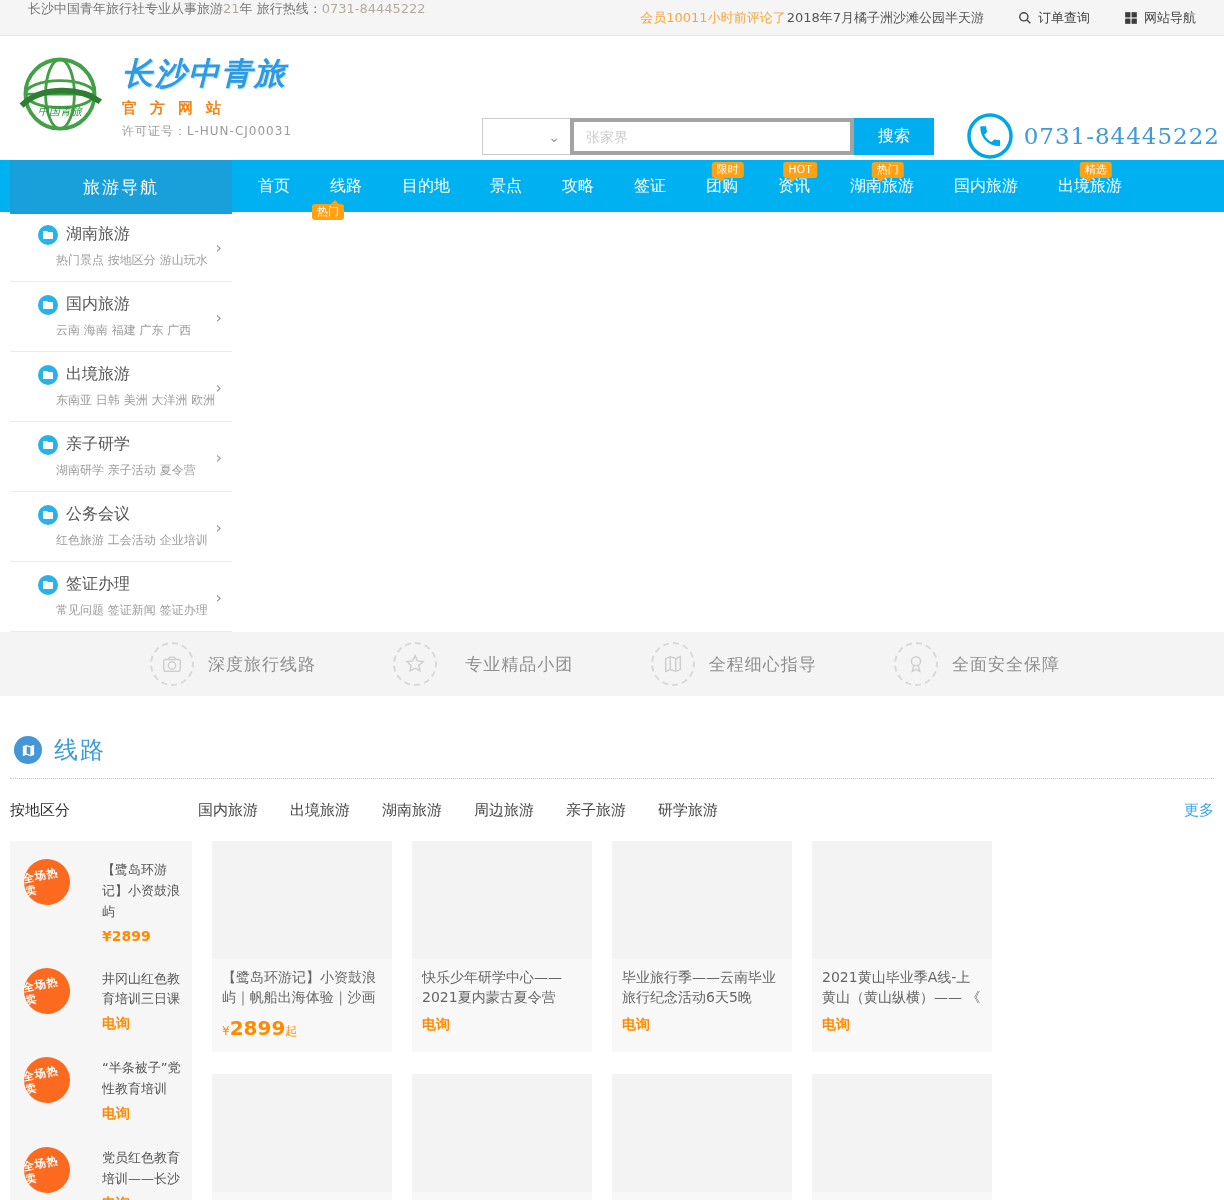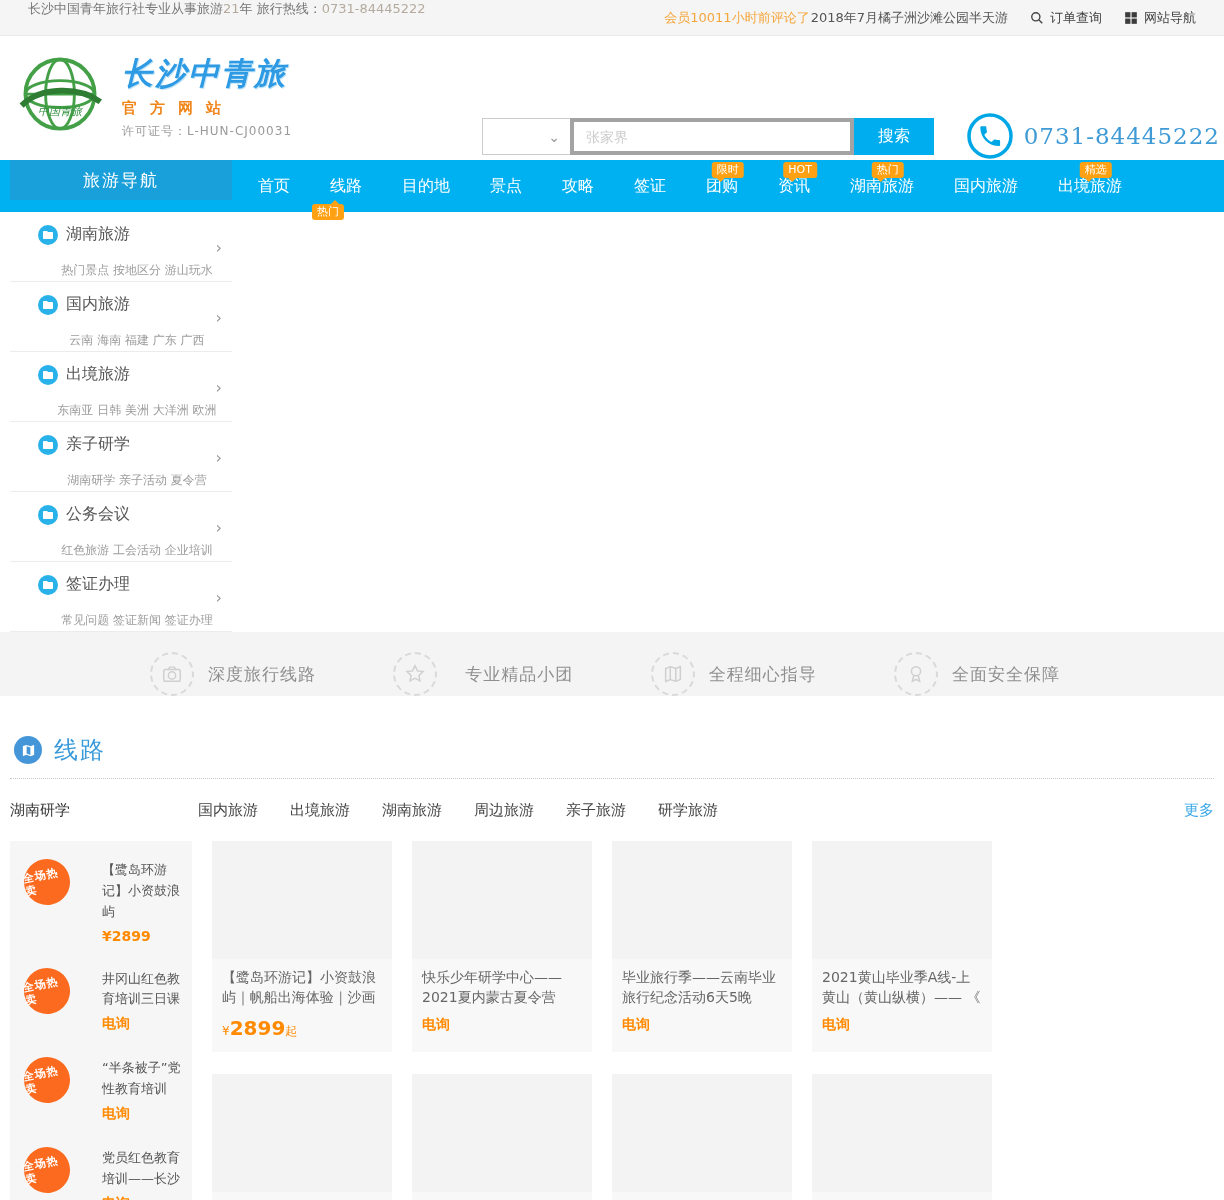--- a/index.html
+++ b/index.html
@@ -4,21 +4,21 @@
 <style>
   * { margin:0; padding:0; box-sizing:border-box; }
   html,body { width:1224px; height:1200px; overflow:hidden; background:#fff;
     font-family:"DejaVu Sans","Liberation Sans",sans-serif; }
 
   
   .topbar { height:36px; background:#f5f5f5; border-bottom:1px solid #e9e9e9;
     display:flex; justify-content:space-between; padding:0 28px;
     font-size:13px; color:#777; }
   .topbar-left .lt { color:#b4ab9e; }
-  .topbar-right { display:flex; align-items:center; gap:22px; }
+  .topbar-right { display:flex; align-items:center; gap:34px; }
   .comment-hl { color:#f5a63c; }
   .comment-txt { color:#555; margin-left:1px; }
   .top-link { display:flex; align-items:center; gap:6px; color:#444; cursor:pointer; }
   .top-link svg { display:block; }
 
   
   .header { position:relative; height:124px; background:#fff; }
   .logo { position:absolute; left:12px; top:12px; display:flex; align-items:center; gap:14px; }
   .logo-globe { position:relative; width:96px; height:96px; }
   .logo-small-text { position:absolute; left:26px; top:56px; color:#2f8f3c;
@@ -37,21 +37,21 @@
   .search-input::placeholder { color:#ccc; }
   .search-btn { width:80px; background:#00aeef; color:#fff; border:none; font-size:16px;
     cursor:pointer; }
   .phone { position:absolute; right:4px; top:76px; display:flex; align-items:center; gap:10px; }
   .phone-number { font-family:"DejaVu Serif","Liberation Serif",serif; font-size:23px;
     color:#3f9bd6; letter-spacing:1px; }
 
   
   .nav { position:relative; height:52px; background:#00b1f1; display:flex;
     padding-left:10px; z-index:5; }
-  .nav-title { width:222px; height:40px; background:#199fd9; color:#fff; font-size:17px;
+  .nav-title { width:222px; height:54px; background:#199fd9; color:#fff; font-size:17px;
     display:flex; align-items:center; justify-content:center; letter-spacing:2px; }
   .nav-list { display:flex; list-style:none; margin-left:6px; }
   .nav-item { position:relative; height:52px; display:flex; align-items:center;
     padding:0 20px; color:#fff; font-size:16px; cursor:pointer; white-space:nowrap; }
   .nav-badge { position:absolute; top:2px; left:50%; transform:translateX(-32%);
     background:#ffa113; color:#fff; font-size:11px; line-height:14px; padding:1px 5px;
     border-radius:3px; white-space:nowrap; }
   .nav-badge::after { content:""; position:absolute; bottom:-4px; left:5px;
     border:4px solid transparent; border-top-color:#ffa113; border-bottom:none; }
   .nav-badge.below { top:44px; left:2px; transform:none; }
@@ -60,27 +60,27 @@
 
   
   .main-band { display:flex; height:420px; padding:0 10px; background:#fff; }
   .sidebar { width:222px; background:#fff; }
   .side-item { position:relative; height:70px; padding:12px 14px 0 28px;
     border-bottom:1px solid #ececec; cursor:pointer; }
   .side-item-head { display:flex; align-items:center; gap:8px; }
   .side-icon { width:20px; height:20px; border-radius:50%; background:#29b2ea;
     display:flex; align-items:center; justify-content:center; flex:none; }
   .side-title { font-size:16px; color:#555; }
-  .side-sub { margin-top:17px; margin-left:18px; font-size:12px; color:#9c9c9c;
-    white-space:nowrap;text-align:center; }
+  .side-sub { margin-top:7px; margin-left:18px; font-size:12px; color:#9c9c9c;
+    white-space:nowrap; }
   .side-arrow { position:absolute; right:10px; top:26px; color:#999; font-size:16px; }
   .main-blank { flex:1; background:#fff; }
 
   
-  .features { height:64px; background:#f4f4f4; display:flex; align-items:flex-end;
+  .features { height:64px; background:#f4f4f4; display:flex; align-items:center;
     justify-content:space-between; padding:0 164px 0 150px; }
   .feature { display:flex; align-items:center; gap:14px; }
   .feature-icon { width:44px; height:44px; border:2px dashed #d9d9d9; border-radius:50%;
     display:flex; align-items:center; justify-content:center; }
   .feature-label { font-size:17px; color:#8f8f8f; letter-spacing:1px; }
 
   
   .routes { margin-top:36px; padding:0 10px; }
   .routes-head { display:flex; align-items:center; gap:12px; padding:2px 4px 12px;
     border-bottom:1px dotted #c9c9c9; }
@@ -349,21 +349,21 @@
   <div class="routes-head">
     <span class="routes-icon">
       <svg width="15" height="15" viewBox="0 0 24 24">
           <path fill="#fff" d="M20.5 3l-.16.03L15 5.1 9 3 3.36 4.9c-.21.07-.36.25-.36.48V20.5c0 .28.22.5.5.5l.16-.03L9 18.9l6 2.1 5.64-1.9c.21-.07.36-.25.36-.48V3.5c0-.28-.22-.5-.5-.5zM15 19l-6-2.11V5l6 2.11V19z"></path>
         </svg>
     </span>
     <span class="routes-title">线路</span>
   </div>
 
   <div class="routes-tabs">
-    <span class="recommend-label">湖南研学</span>
+    <span class="recommend-label">按地区分</span>
     <div class="tab-list">
       <span class="tab">国内旅游</span>
       <span class="tab">出境旅游</span>
       <span class="tab">湖南旅游</span>
       <span class="tab">周边旅游</span>
       <span class="tab">亲子旅游</span>
       <span class="tab">研学旅游</span>
     </div>
     <span class="more-link">更多</span>
   </div>

